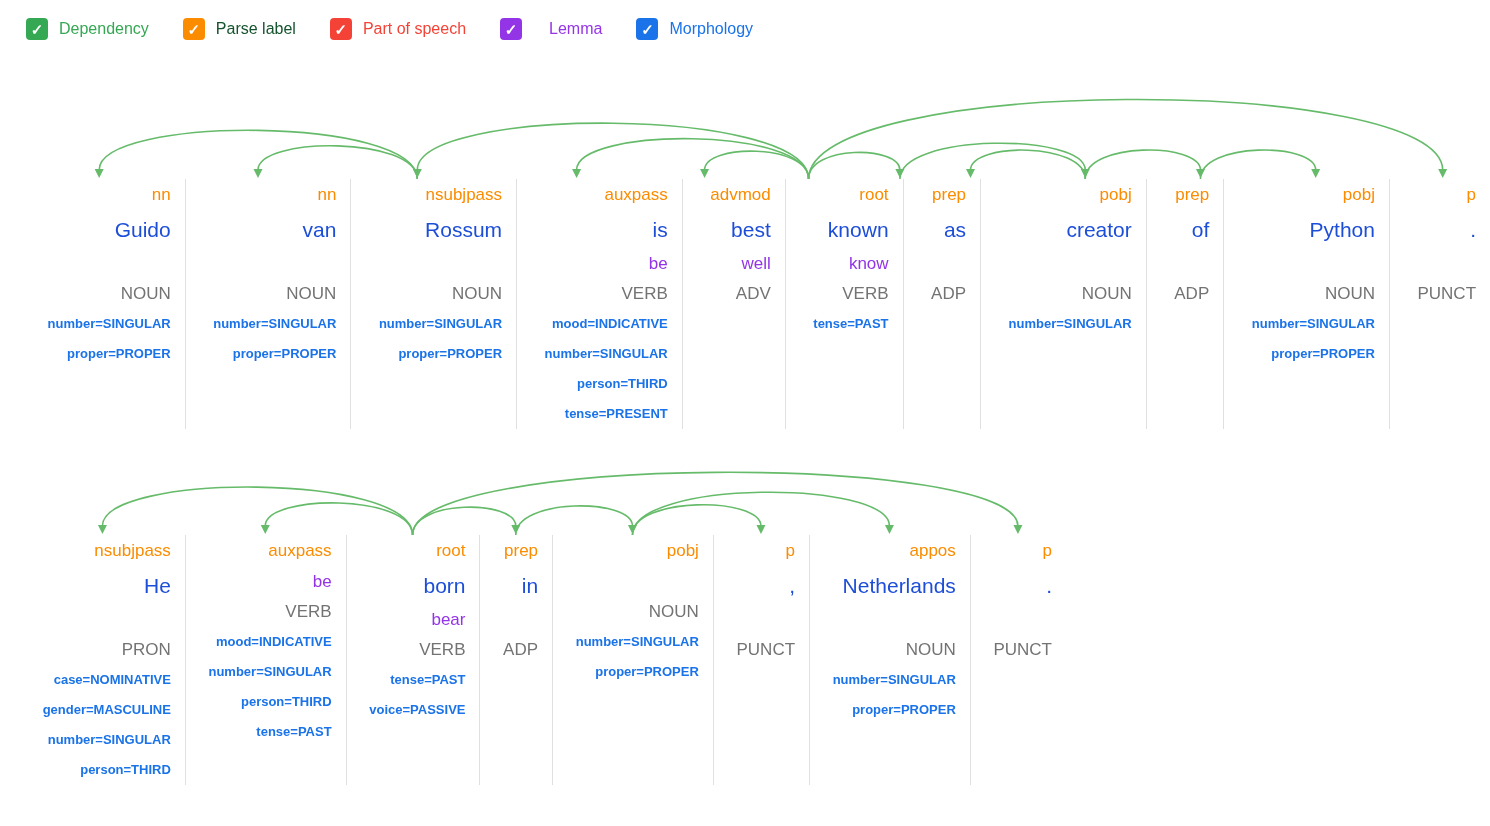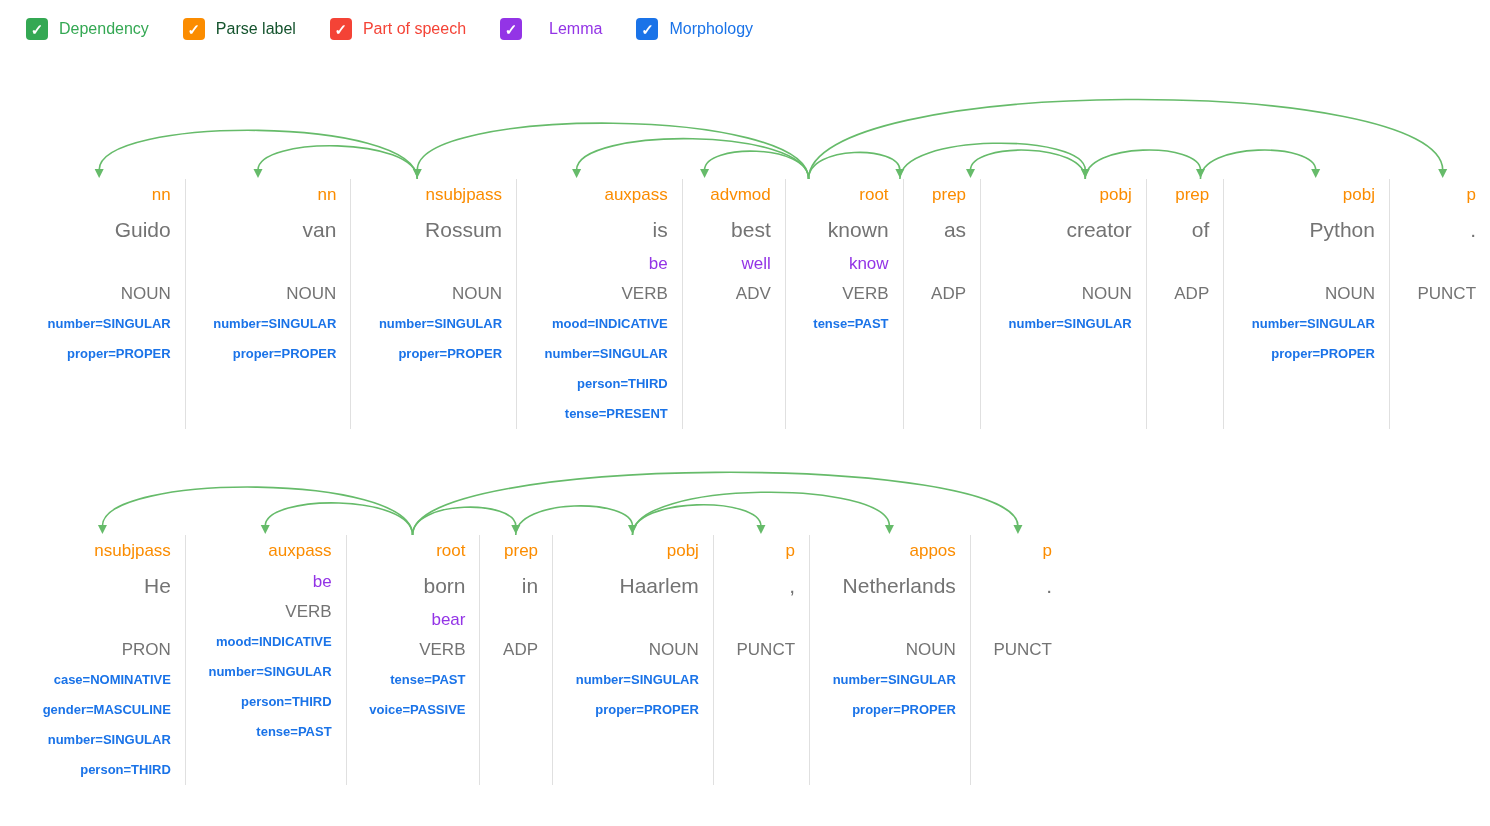--- a/index.html
+++ b/index.html
@@ -27,21 +27,21 @@
   svg.arcs { display:block; width:100%; }
   .s1 svg.arcs { height:125px; }
   .s2 svg.arcs { height:90px; }
   .tokens { display:flex; align-items:stretch; }
   .token {
     flex:1 1 auto; min-width:44px; padding:0 14px;
     text-align:right; box-sizing:border-box;
   }
   .token + .token { border-left:1px solid #e0e0e0; }
   .t-label { height:32px; line-height:32px; font-size:17px; color:#fb8c00; }
-  .t-word  { height:38px; line-height:38px; font-size:21px; color:#737373; }
+  .t-word  { height:38px; line-height:38px; font-size:21px; color:#1d4ed8; }
   .t-lemma { height:30px; line-height:30px; font-size:17px; color:#9334e6; }
   .t-pos   { height:30px; line-height:30px; font-size:17px; color:#737373; }
   .m-line  { height:30px; line-height:30px; font-size:13px; font-weight:bold; color:#1a73e8; white-space:nowrap; }
 </style>
 </head>
 <body>
 
 <div class="page">
   <div class="toolbar" id="toolbar">
   <label class="cb">
@@ -265,21 +265,20 @@
   <div class="token">
     <div class="t-label">prep</div>
     <div class="t-word">in</div>
     <div class="t-lemma"></div>
     <div class="t-pos">ADP</div>
     <div class="t-morph"></div>
   </div>
 
   <div class="token">
     <div class="t-label">pobj</div>
-    <div class="t-word">Haarlem</div>
     <div class="t-lemma"></div>
     <div class="t-pos">NOUN</div>
     <div class="t-morph">
               <div class="m-line">number=SINGULAR</div>
               <div class="m-line">proper=PROPER</div>
             </div>
   </div>
 
   <div class="token">
     <div class="t-label">p</div>

